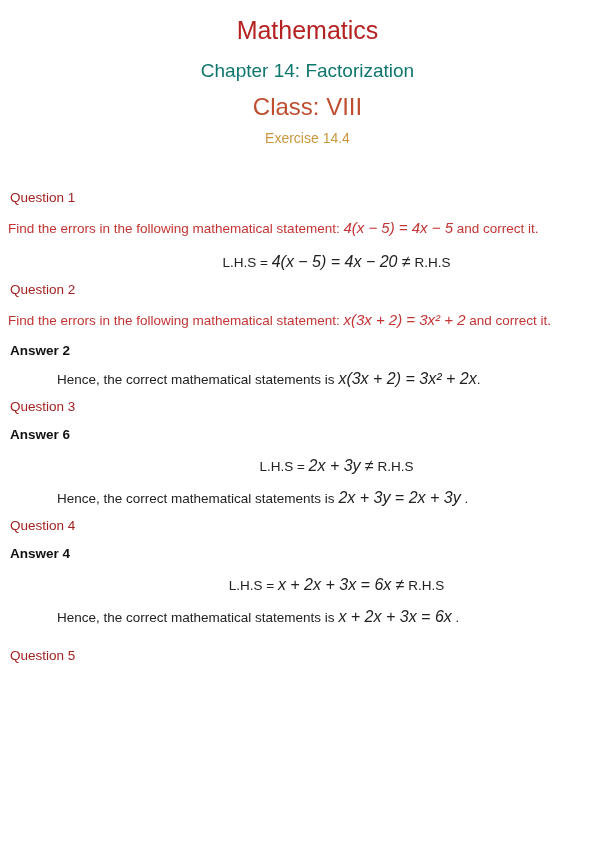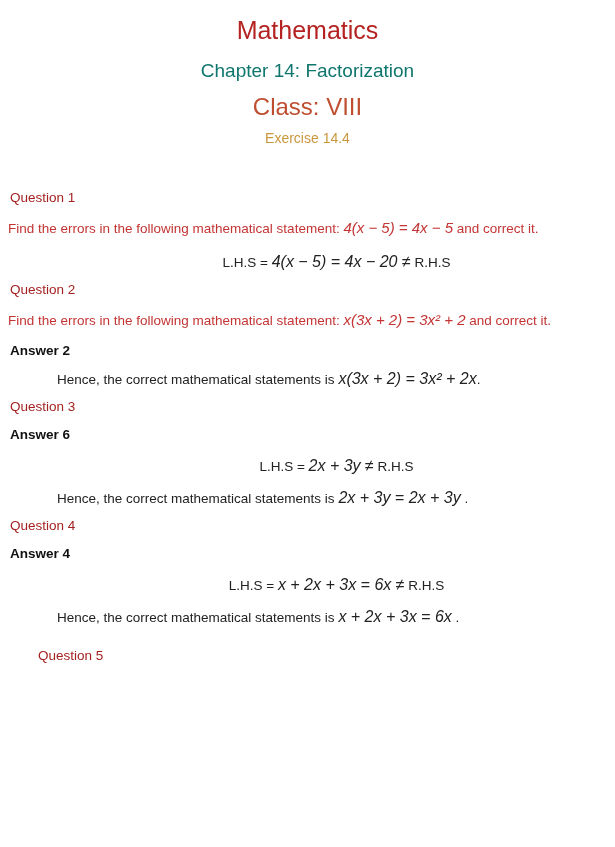--- a/index.html
+++ b/index.html
@@ -41,21 +41,21 @@
   }
   .exercise {
     margin-top: 12px;
     font-size: 14px;
     line-height: 17px;
     color: #c9973e;
   }
   .content { padding: 0 10px 0 8px; }
   .question:first-child { margin-top: 43px; }
   .question + .question { margin-top: 8px; }
-  .question.last { margin-top: 19px; margin-left: 28px; }
+  .question.last { margin-top: 19px; }
   .q-label {
     margin-left: 2px;
     font-size: 13.5px;
     line-height: 16px;
     font-weight: normal;
     color: #a42222;
   }
   .q-text {
     margin-top: 12px;
     font-size: 13.5px;

